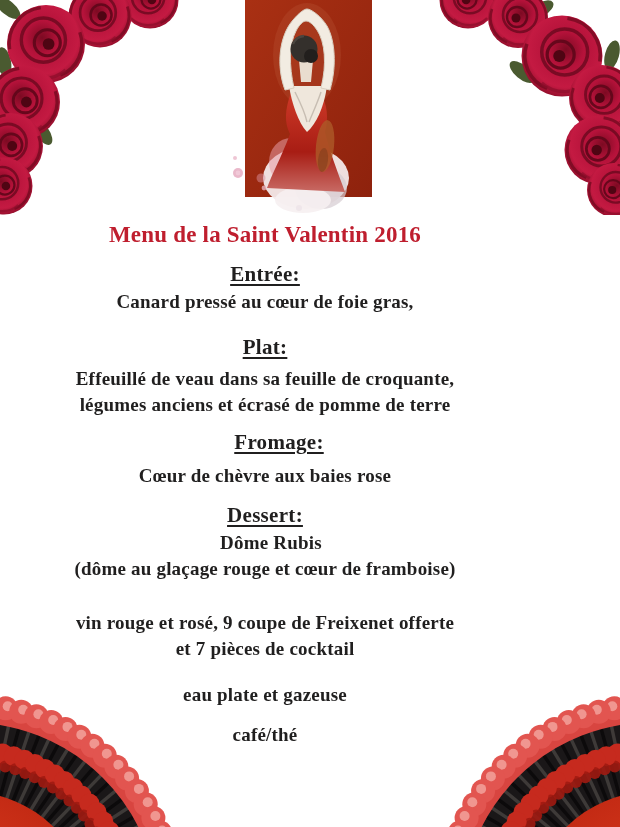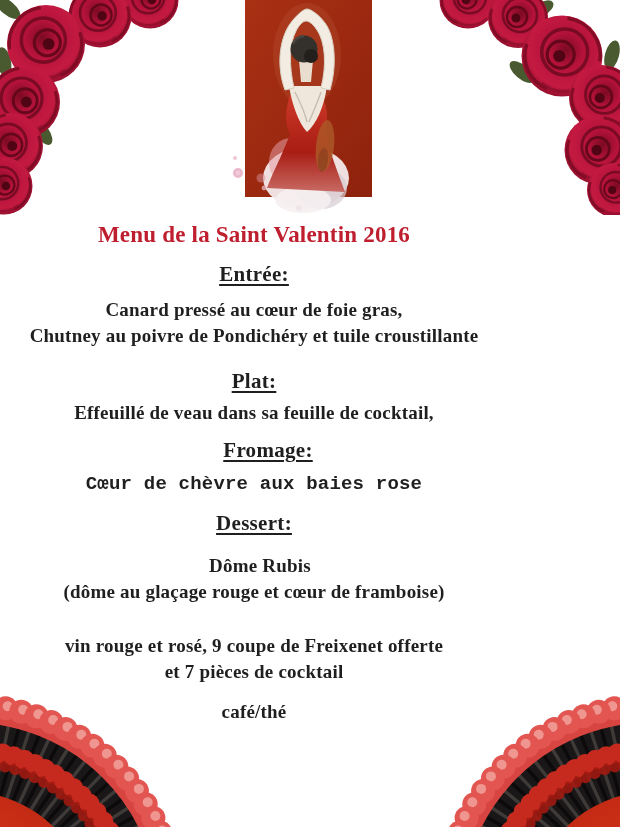--- a/index.html
+++ b/index.html
@@ -6,44 +6,44 @@
   html,body { background:#ffffff; }
   .page {
     position:relative; width:620px; height:827px;
     background:#ffffff; overflow:hidden;
     font-family:"Liberation Serif","DejaVu Serif",serif;
   }
   .deco { position:absolute; pointer-events:none; }
   .defs-holder { position:absolute; width:0; height:0; overflow:hidden; }
 
   .menu {
-    position:absolute; left:0; top:0; width:508px;
+    position:absolute; left:11px; top:0; width:508px;
     text-align:center; color:#201f1f; font-weight:bold;
     padding-top:219px;
   }
   .title {
     font-size:23px; line-height:31px; color:#bf1e2e;
     letter-spacing:0.2px; font-weight:bold;
   }
   .course-title {
     font-size:21px; line-height:25px; font-weight:bold;
     text-decoration:underline; text-decoration-thickness:2px;
     text-underline-offset:3px; letter-spacing:0.3px;
   }
   .course-item, .drink-line {
     font-size:19px; line-height:26px; font-weight:bold; letter-spacing:0.2px;
   }
   #sec-entree  .course-title { margin-top:12px; }
-  #sec-entree  .course-item.first { margin-top:10px; }
+  #sec-entree  .course-item.first { margin-top:2px; }
   #sec-plat    .course-title { margin-top:20px;font-family:Liberation Serif, serif; }
   #sec-plat    .course-item.first { margin-top:6px; }
   #sec-fromage .course-title { margin-top:12px;padding-left:28px; }
-  #sec-fromage .course-item.first { margin-top:8px;font-family:Liberation Mono, monospace; }
+  #sec-fromage .course-item.first { margin-top:8px; }
   #sec-dessert .course-title { margin-top:14px;font-family:Liberation Serif, serif; }
-  #sec-dessert .course-item.first { margin-top:17px;padding-left:12px; }
+  #sec-dessert .course-item.first { margin-top:2px;padding-left:12px; }
   .bev-1 { margin-top:28px; }
   .bev-2 { margin-top:20px; }
   .bev-3 { margin-top:14px;text-align:center; }
 </style>
 </head>
 <body>
 
 <div class="page">
 
   <svg class="defs-holder" aria-hidden="true">
@@ -389,37 +389,38 @@
         <circle cx="-31" cy="257" r="120" fill="url(#fanInnerG)"></circle>
       </g>
   </svg>
 
   <main class="menu">
     <h1 class="title">Menu de la Saint Valentin 2016</h1>
 
     <section id="sec-entree">
       <h2 class="course-title">Entrée:</h2>
       <p class="course-item first">Canard pressé au cœur de foie gras,</p>
-      <p class="course-item">Chutney au poivre de Pondichéry et tuile croustillante</p>
     </section>
 
     <section id="sec-plat">
       <h2 class="course-title">Plat:</h2>
-      <p class="course-item first">Effeuillé de veau dans sa feuille de cocktail,</p>
+      <p class="course-item first">Effeuillé de veau dans sa feuille de croquante,</p>
+      <p class="course-item">légumes anciens et écrasé de pomme de terre</p>
     </section>
 
     <section id="sec-fromage">
       <h2 class="course-title">Fromage:</h2>
       <p class="course-item first">Cœur de chèvre aux baies rose</p>
     </section>
 
     <section id="sec-dessert">
       <h2 class="course-title">Dessert:</h2>
       <p class="course-item first">Dôme Rubis</p>
       <p class="course-item">(dôme au glaçage rouge et cœur de framboise)</p>
     </section>
 
     <p class="drink-line bev-1">vin rouge et rosé, 9 coupe de Freixenet offerte</p>
     <p class="drink-line">et 7 pièces de cocktail</p>
+    <p class="drink-line bev-2">eau plate et gazeuse</p>
     <p class="drink-line bev-3">café/thé</p>
   </main>
 
 </div>
 
 </body></html>

